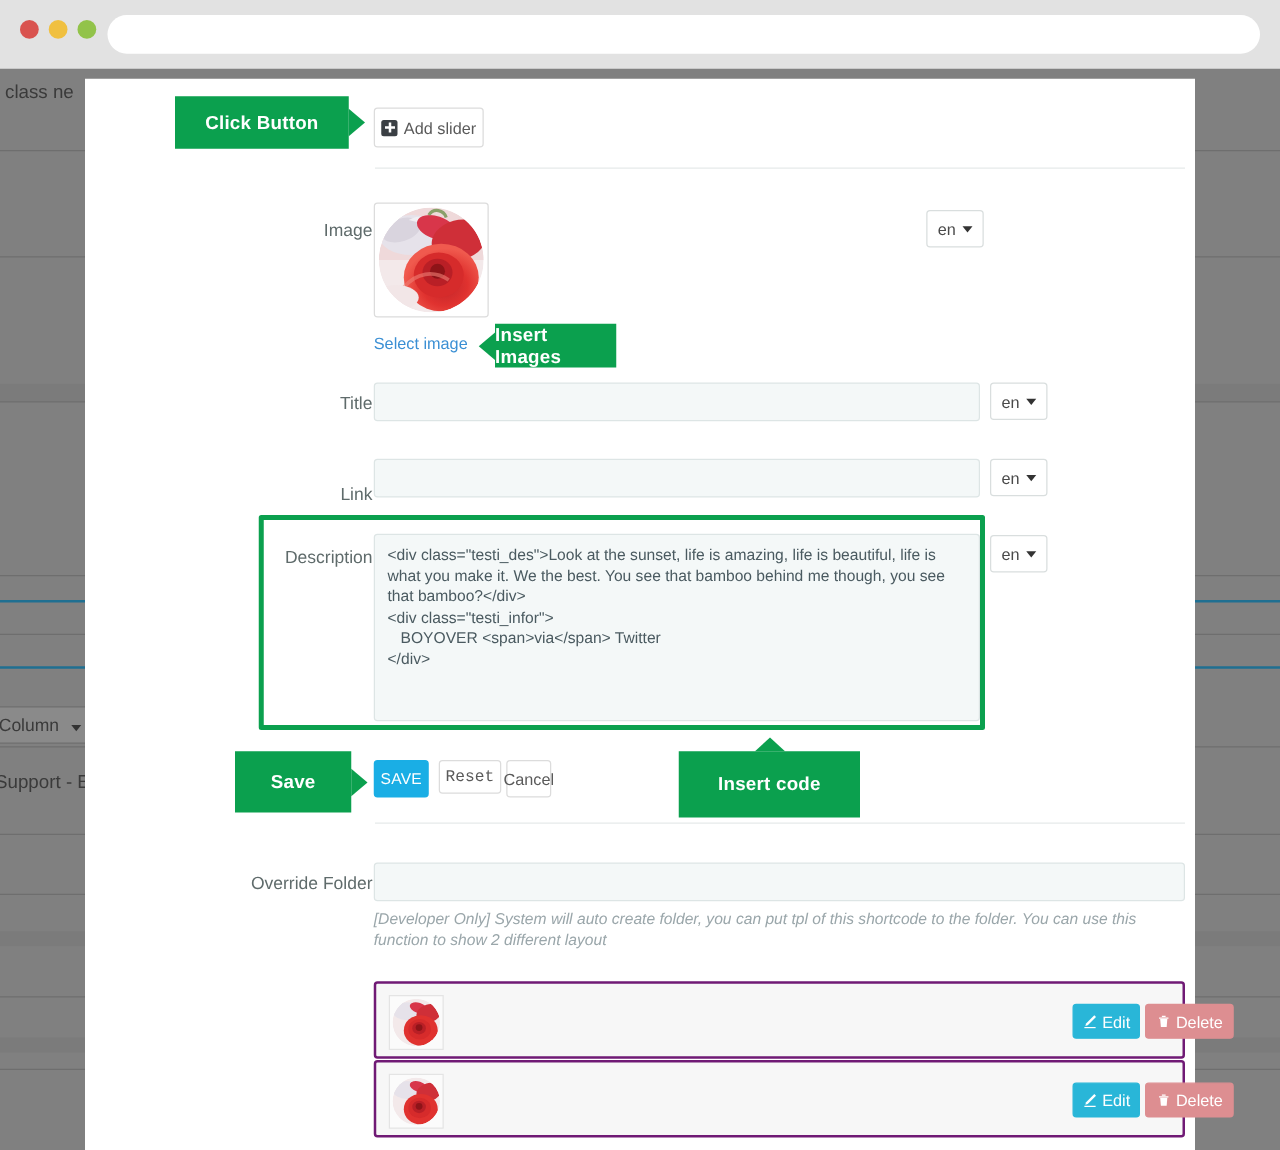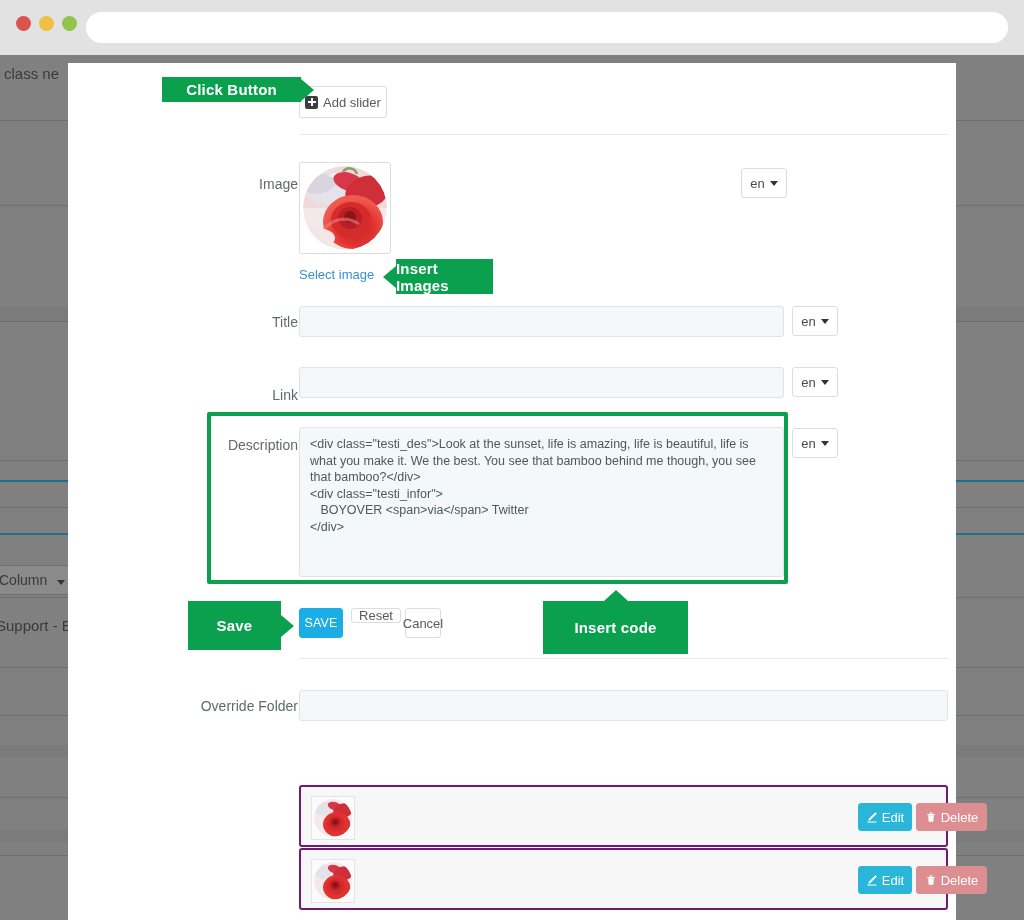--- a/index.html
+++ b/index.html
@@ -311,31 +311,32 @@
    BOYOVER &lt;span&gt;via&lt;/span&gt; Twitter
 &lt;/div&gt;</textarea>
   <div class="lang-select" style="left:724px; top:365px; width:46px;">
     <span>en</span>
     <span class="caret"></span>
   </div>
 
   <div class="btn btn-save" style="left:231px; top:545px; width:44px; height:30px;">
     <span>SAVE</span>
   </div>
-  <div class="btn btn-outline" style="left:283px; top:545px; width:50px; height:15px;">
+  <div class="btn btn-outline" style="left:283px; top:545px; width:50px; height:27px;font-family:Liberation Mono, monospace;">
     <span>Reset</span>
   </div>
   <div class="btn btn-outline" style="left:337px; top:545px; width:36px; height:30px;">
     <span>Cancel</span>
   </div>
 
   <div class="divider" style="left:232px; top:595px; width:648px;"></div>
 
   <div class="row-label" style="left:95px; top:635px; width:135px;">Override Folder</div>
   <input class="txt-input" type="text" style="left: 231px; top: 627px; width: 649px; height: 31px;" placeholder="">
+  <div class="help-text" style="left:231px; top:664px; width:655px;">[Developer Only] System will auto create folder, you can put tpl of this shortcode to the folder. You can use this function to show 2 different layout</div>
 
   <div class="list-row" style="left:231px; top:722px; width:649px; height:62px;">
     <div class="list-thumb">
       <svg class="rose" width="38" height="38" viewBox="0 0 84 84">
         <g clip-path="url(#rclip)">
           <rect width="84" height="84" fill="#f3e9ea"></rect>
           <ellipse cx="26" cy="22" rx="26" ry="16" fill="#e6e2ea"></ellipse>
           <ellipse cx="46" cy="16" rx="16" ry="9" fill="#d8364a" transform="rotate(18 46 16)"></ellipse>
           <ellipse cx="64" cy="26" rx="22" ry="16" fill="#cf2f38" transform="rotate(-15 64 26)"></ellipse>
           <ellipse cx="50" cy="56" rx="30" ry="27" fill="#e0322f"></ellipse>
@@ -388,21 +389,21 @@
       <svg width="12" height="12" viewBox="0 0 16 16" fill="#fff">
         <path d="M3 4h10v1.3H3z"></path>
           <path d="M6 2h4v1.5H6z"></path>
           <path d="M4.2 5.6h7.6l-.7 8.6H4.9z"></path>
       </svg>
       <span>Delete</span>
     </div>
   </div>
 </div>
 
-<div class="callout" style="left:162px; top:77px; width:139px; height:25px;">
+<div class="callout" style="left:140px; top:77px; width:139px; height:42px;">
   <span>Click Button</span>
   <span class="tip tip-right"></span>
 </div>
 
 <div class="callout" style="left:396px; top:259px; width:97px; height:35px;">
   <span>Insert Images</span>
   <span class="tip tip-left"></span>
 </div>
 
 <div class="callout" style="left:188px; top:601px; width:93px; height:49px;">

